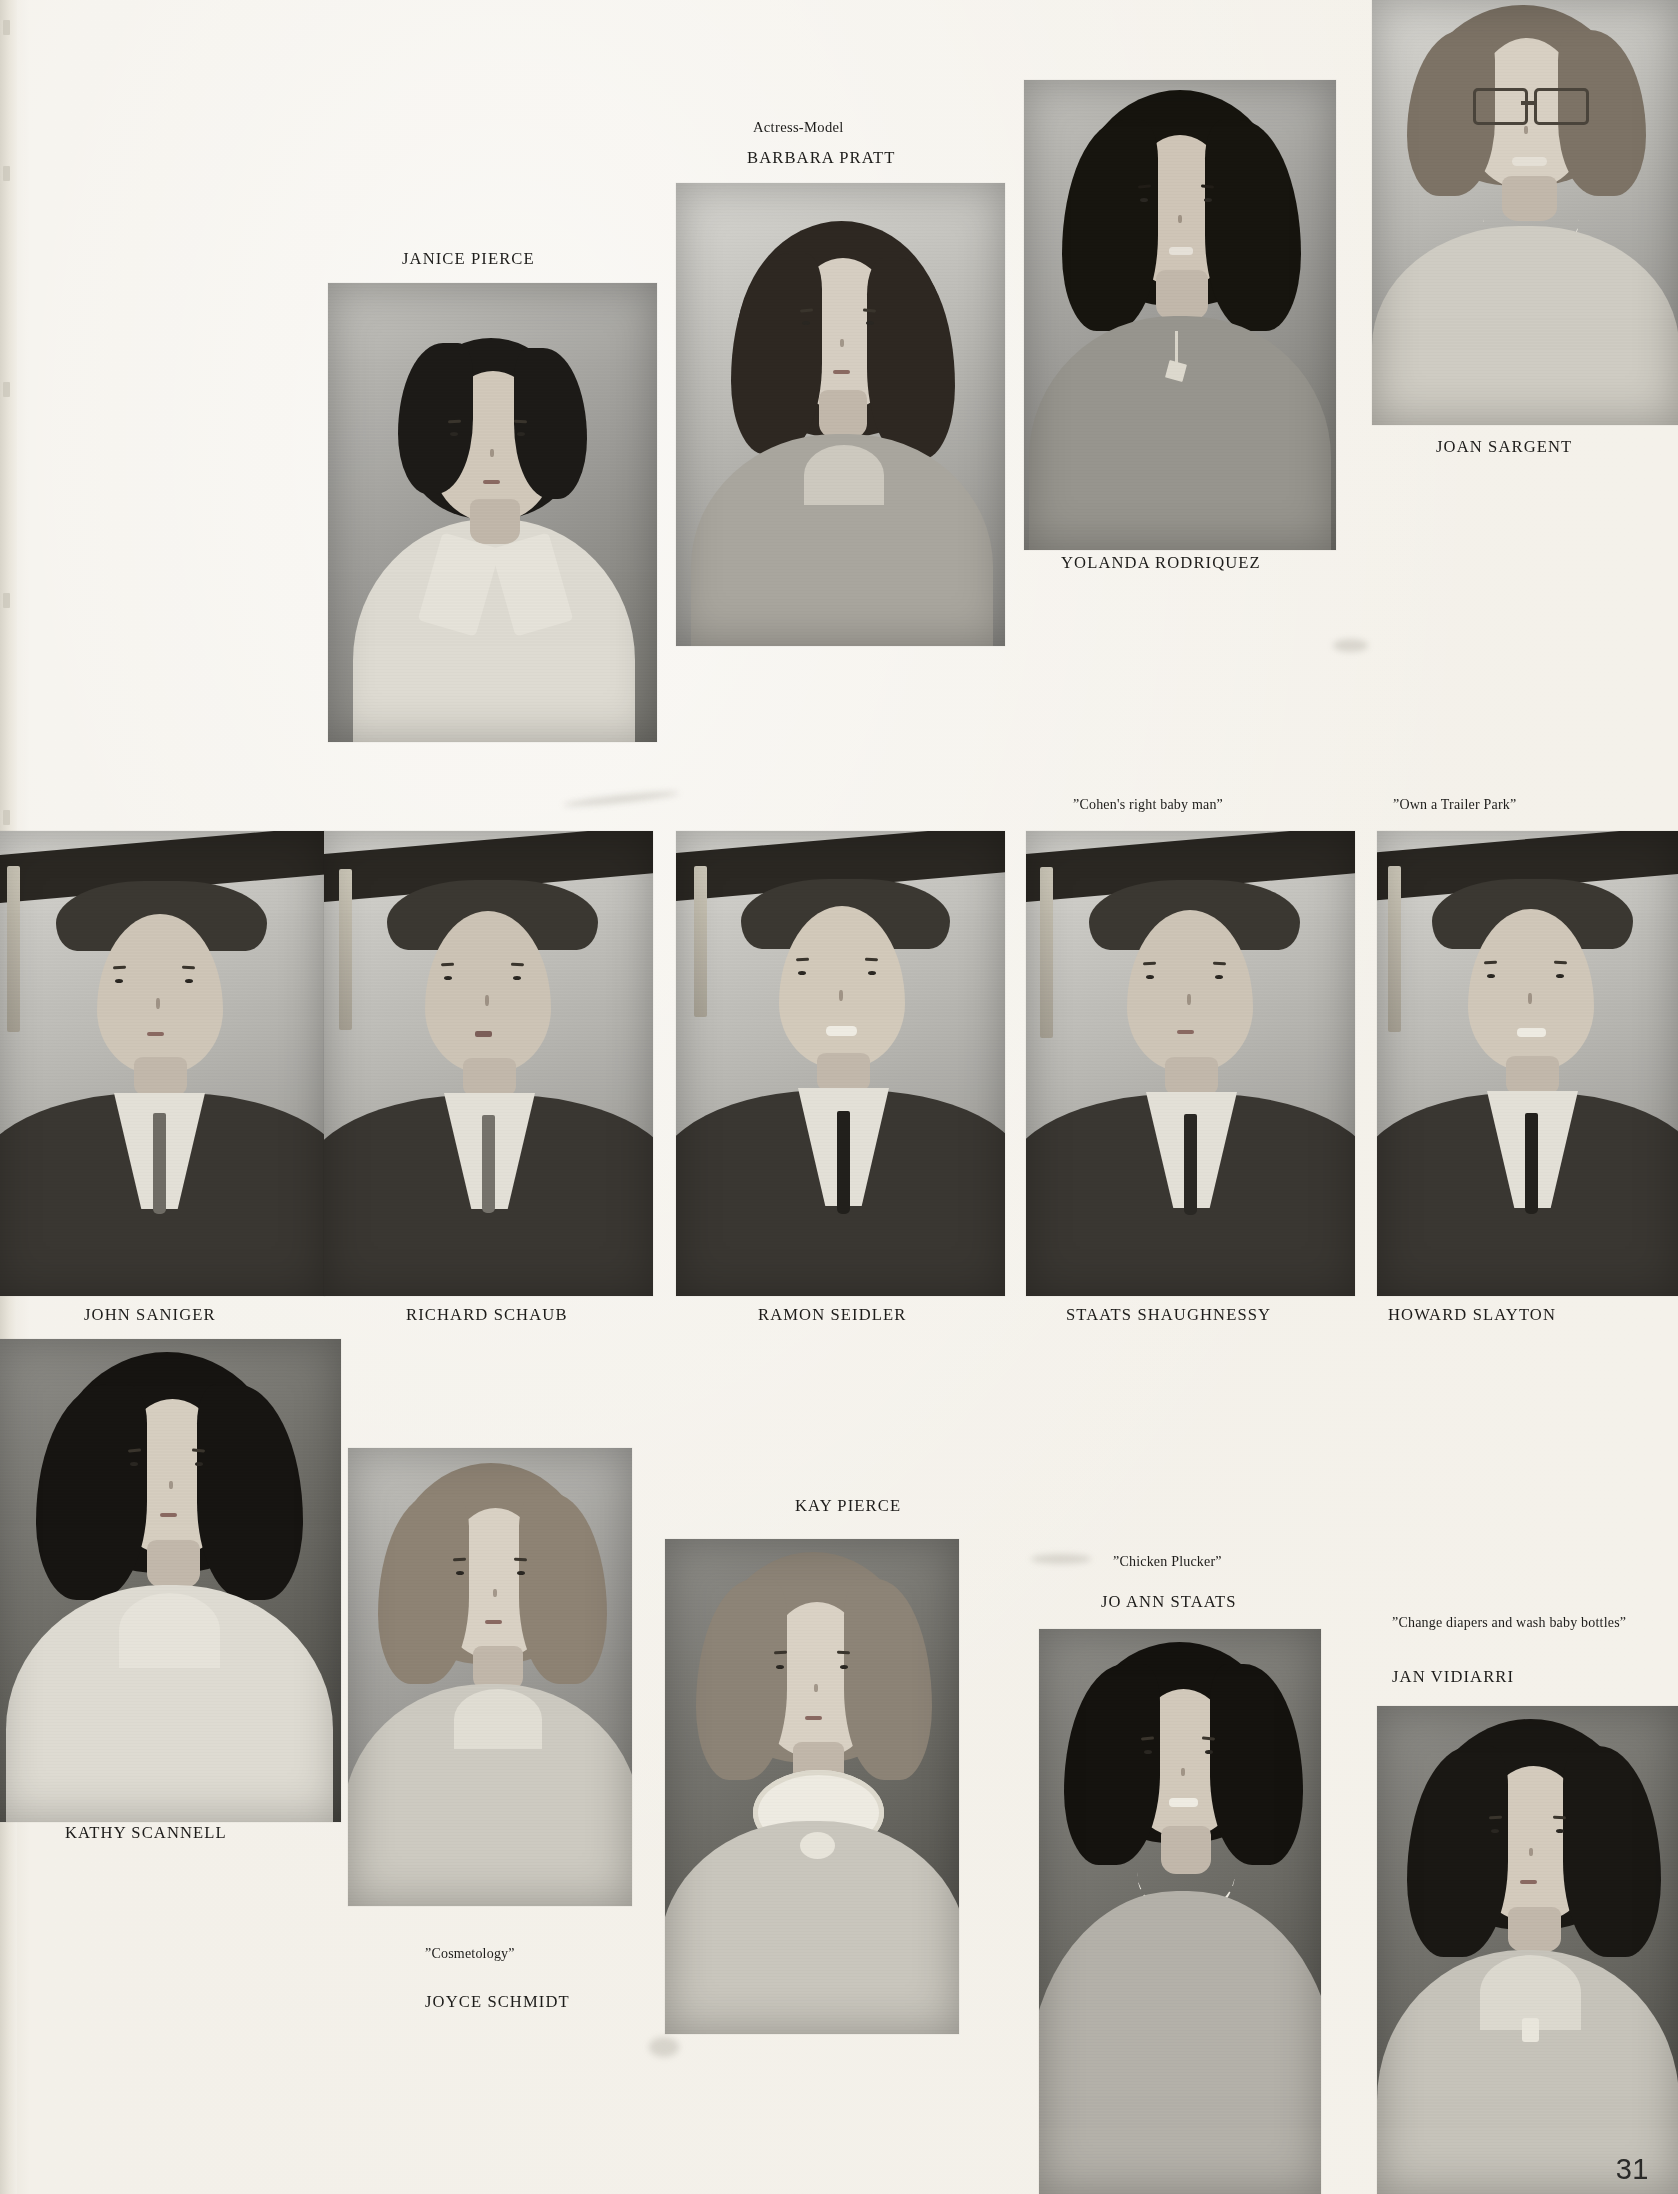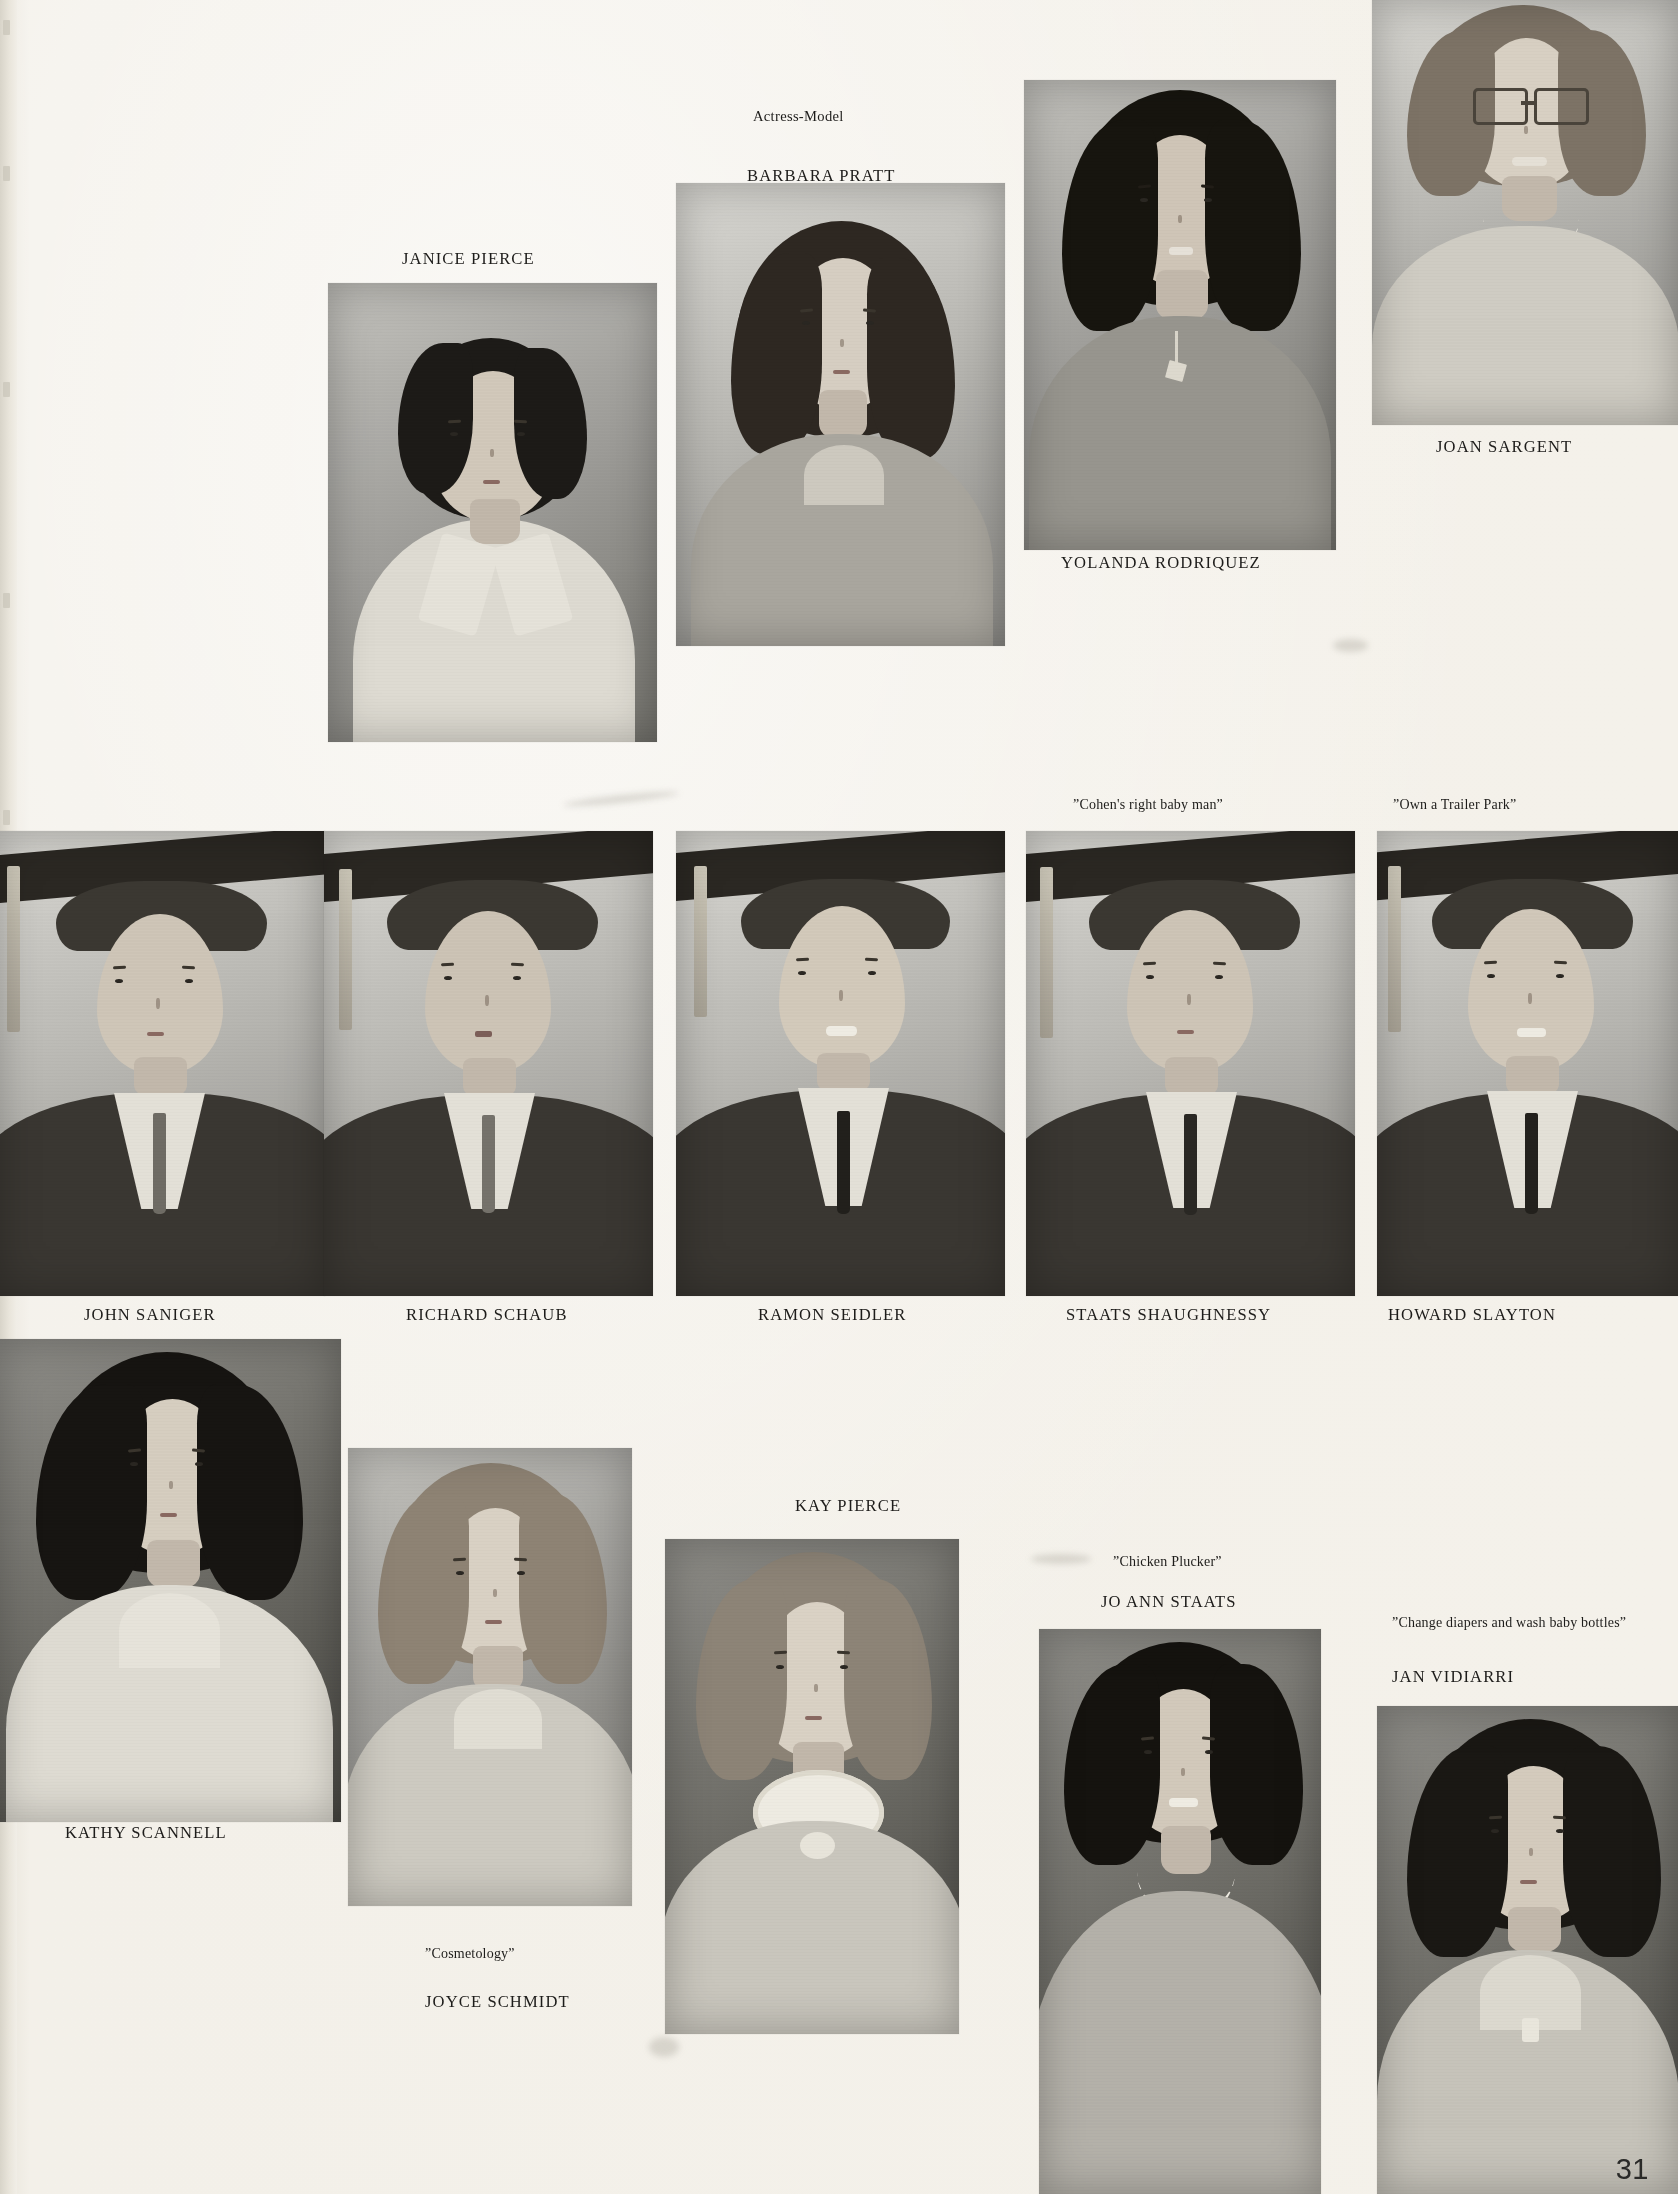--- a/index.html
+++ b/index.html
@@ -249,22 +249,22 @@
     <div class="nose" style="left:162px; top:166px;"></div>
     <div class="mouth" style="left:155px; top:197px;"></div>
     <div class="body light" style="left:25px; top:236px; width:282px; height:236px; background:#dedbd2;"></div>
     <div class="neck" style="left:142px; top:216px; width:50px; height:45px;"></div>
     <div class="collar" style="left:101px; top:256px; width:60px; height:91px; transform:rotate(16deg); border-radius:5px; background:#ecead f;"></div>
     <div class="collar" style="left:174px; top:256px; width:60px; height:91px; transform:rotate(-16deg); border-radius:5px;"></div>
     <div class="grain"></div>
     <div class="vig"></div>
   </div>
 
-  <div class="caption sub" style="left:753px; top:108px;">Actress-Model</div>
-  <div class="caption name" style="left:747px; top:148px;margin-top:18px;">BARBARA PRATT</div>
+  <div class="caption sub" style="left:753px; top:119px;">Actress-Model</div>
+  <div class="caption name" style="left:747px; top:148px;">BARBARA PRATT</div>
 
   <div class="photo" style="left:676px; top:183px; width:329px; height:463px;">
     <div class="bg bk-light"></div>
     <div class="hair brown" style="left:60px; top:38px; width:211px; height:216px; background:#2e2822;"></div>
     <div class="face" style="left:108px; top:75px; width:118px; height:151px; background:#d6cec2;"></div>
     <div class="hair" style="left:55px; top:70px; width:91px; height:201px; border-radius:70% 20% 50% 40%; background:#2e2822;"></div>
     <div class="hair" style="left:191px; top:75px; width:88px; height:201px; border-radius:20% 70% 40% 50%; background:#2e2822;"></div>
     <div class="brow" style="left:124px; top:126px; transform:rotate(-5deg);"></div>
     <div class="brow" style="left:187px; top:126px; transform:rotate(5deg);"></div>
     <div class="eye" style="left:126px; top:138px;"></div>

